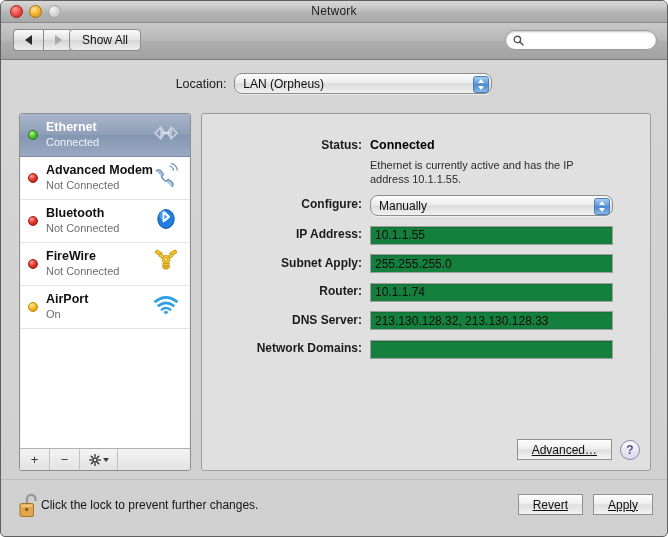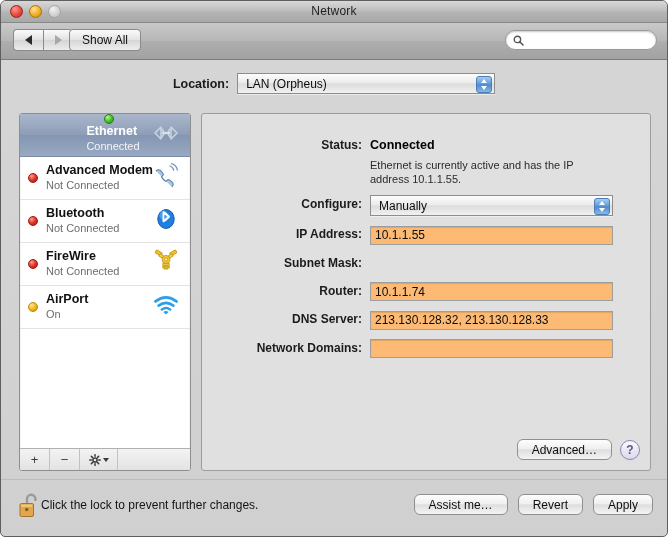--- a/index.html
+++ b/index.html
@@ -88,27 +88,27 @@
     border: none; outline: none; background: transparent;
     font-family: "Liberation Sans", sans-serif; font-size: 11px;
     width: 118px; margin-left: 4px; color: #111;
   }
 
   
   .location-row {
     position: absolute; left: 0; right: 0; top: 72px;
     display: flex; align-items: center; justify-content: center; gap: 8px;
   }
-  .location-label { font-size: 12.5px; font-weight: bold; color: #1b1b1b; }
+  .location-label { font-size: 12.5px; font-weight: normal; color: #1b1b1b; }
   .popup {
     position: relative;
     height: 21px;
     background: linear-gradient(to bottom, #fdfdfd 0%, #ebebeb 46%, #dcdcdc 52%, #f1f1f1 100%);
     border: 1px solid #8d8d8d;
-    border-radius: 0;
+    border-radius: 8px;
     display: flex; align-items: center;
     box-shadow: 0 1px 0 rgba(255,255,255,.5);
   }
   .popup .pv { font-size: 12px; color: #0d0d0d; padding-left: 8px; }
   .popup .stepper {
     position: absolute; right: 2px; top: 2px;
     width: 16px; height: 17px;
     border-radius: 3px;
     background: linear-gradient(to bottom, #a8cdf0 0%, #5a97d8 48%, #4b88cf 52%, #87b9e8 100%);
     border: 1px solid #4a7db4;
@@ -133,21 +133,20 @@
   .ifrow {
     position: relative;
     height: 43px;
     display: flex; align-items: center;
     padding-left: 8px;
     border-bottom: 1px solid #e3e3e3;
   }
   .ifrow.selected {
     background: linear-gradient(to bottom, #a9b6cc 0%, #8e9db7 50%, #8496b3 51%, #9aa9c2 100%);
     border-bottom: 1px solid #7b8ba6;
-    flex-direction: column;
   }
   .dot { width: 10px; height: 10px; border-radius: 50%; flex: 0 0 auto; }
   .dot.green  { background: radial-gradient(circle at 33% 28%, #b6f79a 0%, #4cc72a 48%, #2d8a15 100%); border:1px solid #2a7a14; }
   .dot.red    { background: radial-gradient(circle at 33% 28%, #ff9d94 0%, #e0352a 48%, #a81a12 100%); border:1px solid #9c1810; }
   .dot.amber  { background: radial-gradient(circle at 33% 28%, #ffe7a0 0%, #f5bb1c 48%, #c98c05 100%); border:1px solid #bf8605; }
   .iftext { margin-left: 8px; line-height: 1.25; }
   .ifname { font-size: 12.5px; font-weight: bold; color: #111; }
   .ifrow.selected .ifname { color: #fff; }
   .ifstatus { font-size: 11px; color: #6d6d6d; }
   .ifrow.selected .ifstatus { color: #f2f4f8; }
@@ -182,37 +181,37 @@
   .flabel {
     width: 168px; text-align: right; padding-right: 8px;
     font-size: 12px; font-weight: bold; color: #1b1b1b;
     line-height: 19px;
   }
   .fvalue { flex: 1; }
   .status-val { font-size: 12.5px; font-weight: bold; color: #000; line-height: 19px; }
   .status-desc { font-size: 11px; color: #2b2b2b; line-height: 14px; margin-top: 3px; width: 235px; }
   .tfield {
     width: 243px; height: 19px;
-    background: #fdba74;
+    background: #15803d;
     border: 1px solid #9e9e9e;
     font-family: "Liberation Sans", sans-serif;
     font-size: 12px; color: #0c0c0c;
     padding: 0 4px;
     outline: none;
     box-shadow: inset 0 1px 1px rgba(0,0,0,.12);
   }
   #configure-popup { width: 243px; }
 
   .detail-actions { position: absolute; right: 10px; bottom: 10px; display: flex; align-items: center; gap: 8px; }
   .capsule {
     height: 21px; padding: 0 14px;
     background: linear-gradient(to bottom, #fdfdfd 0%, #efefef 46%, #dedede 52%, #f4f4f4 100%);
-    border: 1px solid #909090; border-radius: 6px;
+    border: 1px solid #909090; border-radius: 0;
     font-size: 12px; color: #0f0f0f;
-    display: flex; align-items: center; justify-content: center;
+    display: flex; align-items: center; justify-content: center; text-decoration: underline;
   }
   .helpbtn {
     width: 20px; height: 20px; border-radius: 50%;
     background: linear-gradient(to bottom, #fbfaff 0%, #eae8f4 50%, #dcd9ec 100%);
     border: 1px solid #8d86ad;
     display: flex; align-items: center; justify-content: center;
     font-size: 12px; font-weight: bold; color: #5b5484;
   }
 
   
@@ -396,21 +395,22 @@
                   <span class="tri-dn"></span>
                 </span>
               </div>
             </div>
           </div>
           <div class="frow">
             <div class="flabel">IP Address:</div>
             <div class="fvalue"><input type="text" class="tfield" value="10.1.1.55" style=""></div>
           </div>
           <div class="frow">
-            <div class="flabel">Subnet Mask:</div>
+            <div class="flabel">Subnet Apply:</div>
+            <div class="fvalue"><input type="text" class="tfield" value="255.255.255.0" style=""></div>
           </div>
           <div class="frow">
             <div class="flabel">Router:</div>
             <div class="fvalue"><input type="text" class="tfield" value="10.1.1.74" style=""></div>
           </div>
           <div class="frow">
             <div class="flabel">DNS Server:</div>
             <div class="fvalue"><input type="text" class="tfield" value="213.130.128.32, 213.130.128.33" style=""></div>
           </div>
           <div class="frow">
@@ -429,18 +429,17 @@
     <div class="lock-area">
       <svg width="22" height="26" viewBox="0 0 22 26">
         <path d="M8 12 V7 a4.2 4.2 0 0 1 8.4 0 V9" fill="none" stroke="#9a9a9a" stroke-width="2.4"></path>
         <rect x="1" y="11.5" width="13.5" height="13" rx="1.5" fill="#e2a74c" stroke="#a8732a" stroke-width="1"></rect>
         <rect x="2.2" y="12.7" width="11.1" height="2.1" fill="#f0c784"></rect>
         <circle cx="7.7" cy="17.5" r="1.7" fill="#8a5b1d"></circle>
       </svg>
       <span class="lock-text">Click the lock to prevent further changes.</span>
     </div>
     <div class="bottom-buttons">
-      <div class="capsule">Assist me…</div>
       <div class="capsule">Revert</div>
       <div class="capsule">Apply</div>
     </div>
   </div>
 </div>
 
 </body></html>

